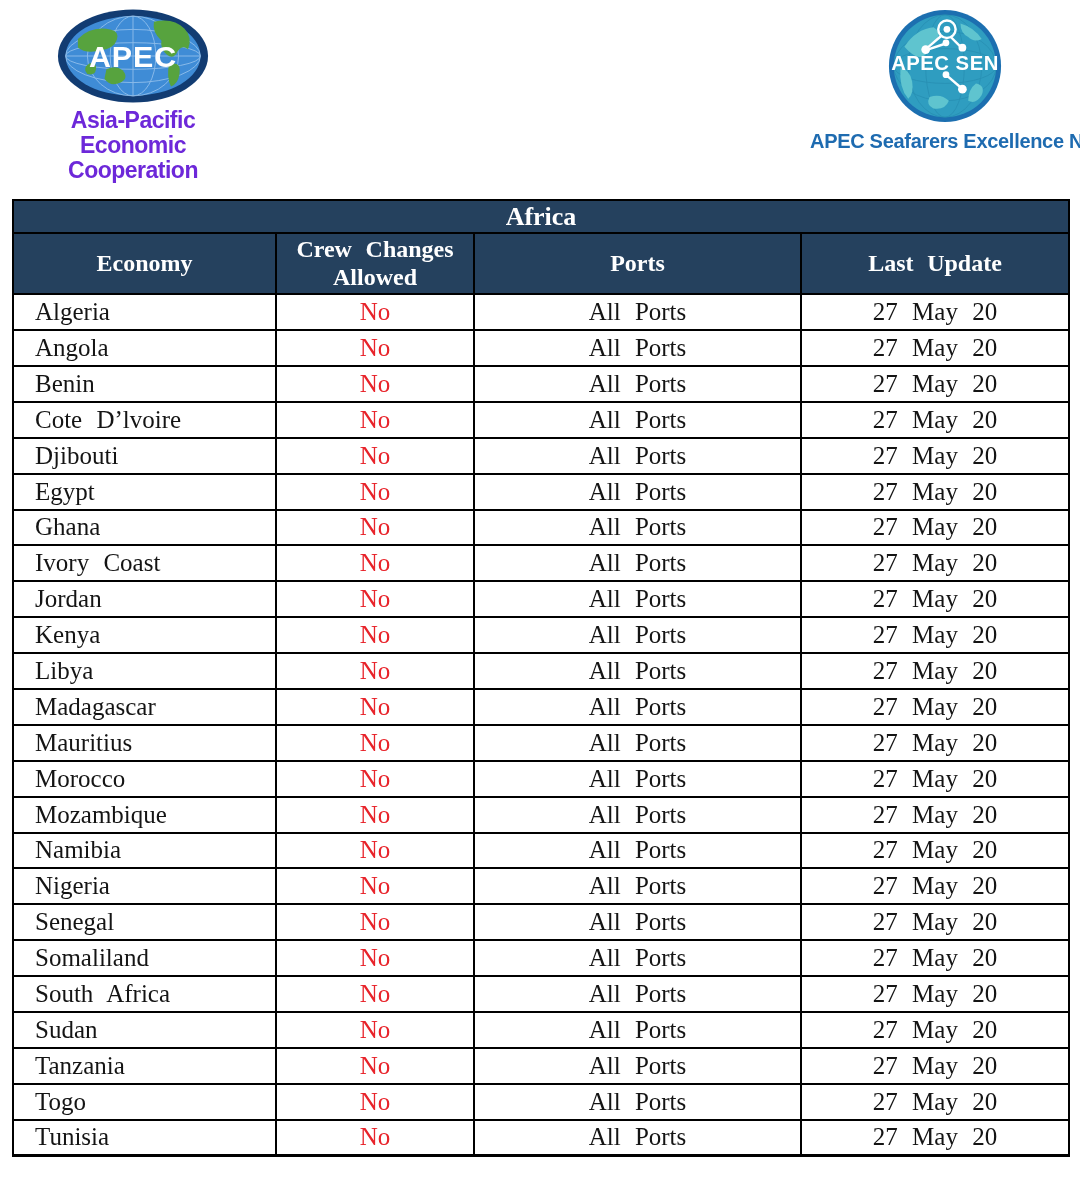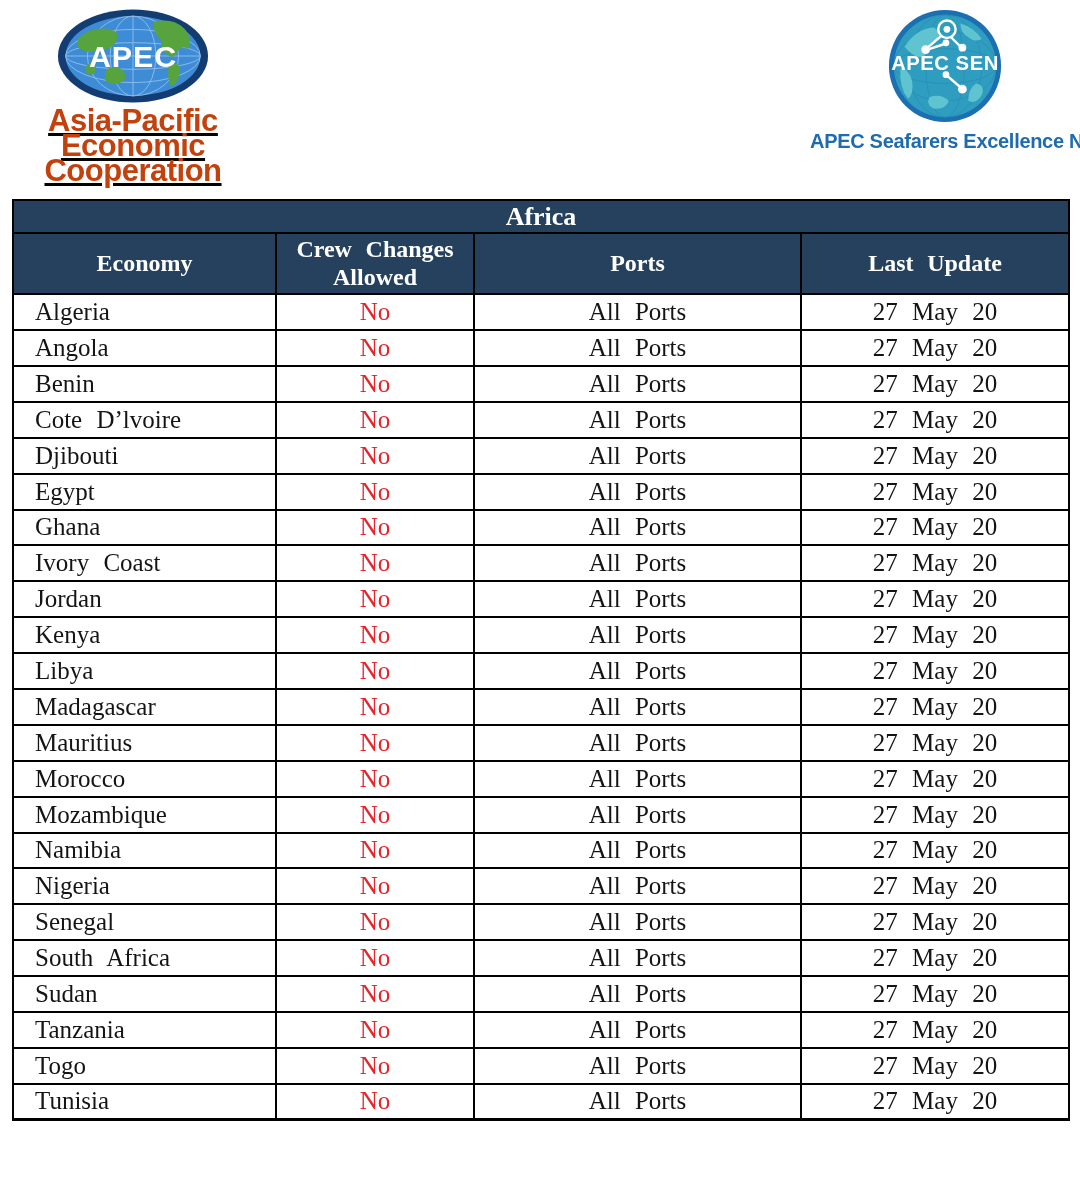--- a/index.html
+++ b/index.html
@@ -3,25 +3,25 @@
 <meta charset="utf-8">
 <style>
   * { margin:0; padding:0; box-sizing:border-box; }
   html,body { background:#ffffff; }
   .page {
     position:relative; width:1080px; height:1204px; background:#ffffff;
     font-family:"Liberation Serif","DejaVu Serif",serif; overflow:hidden;
   }
   
   .logo-row { position:absolute; top:0; left:0; width:1080px; height:180px; }
-  .apec-block { position:absolute; left:18px; top:8px; width:230px; text-align:center;text-decoration:underline; }
+  .apec-block { position:absolute; left:18px; top:8px; width:230px; text-align:center; }
   .apec-globe { display:block; margin:0 auto; }
   .apec-caption {
     margin-top:4px; font-family:"Liberation Sans","DejaVu Sans",sans-serif;
-    font-weight:bold; font-size:31px; line-height:25px; color:#c2410c; letter-spacing:-0.5px;
+    font-weight:bold; font-size:23px; line-height:25px; color:#6d28d9; letter-spacing:-0.5px;
   }
   .sen-block { position:absolute; right:0; top:8px; width:270px; text-align:center; }
   .sen-globe { display:block; margin:0 auto; }
   .sen-caption {
     margin-top:6px; font-family:"Liberation Sans","DejaVu Sans",sans-serif;
     font-weight:bold; font-size:20px; line-height:22px; color:var(--sen-blue,#1e6bb0);
     letter-spacing:-0.3px; white-space:nowrap;
   }
   
   table.africa-table {
@@ -244,20 +244,26 @@
           <td class="ports-cell">All Ports</td>
           <td class="update-cell">27 May 20</td>
         </tr>
         <tr>
           <td class="economy-cell">Senegal</td>
           <td class="crew-cell">No</td>
           <td class="ports-cell">All Ports</td>
           <td class="update-cell">27 May 20</td>
         </tr>
         <tr>
+          <td class="economy-cell">Somaliland</td>
+          <td class="crew-cell">No</td>
+          <td class="ports-cell">All Ports</td>
+          <td class="update-cell">27 May 20</td>
+        </tr>
+        <tr>
           <td class="economy-cell">South Africa</td>
           <td class="crew-cell">No</td>
           <td class="ports-cell">All Ports</td>
           <td class="update-cell">27 May 20</td>
         </tr>
         <tr>
           <td class="economy-cell">Sudan</td>
           <td class="crew-cell">No</td>
           <td class="ports-cell">All Ports</td>
           <td class="update-cell">27 May 20</td>

